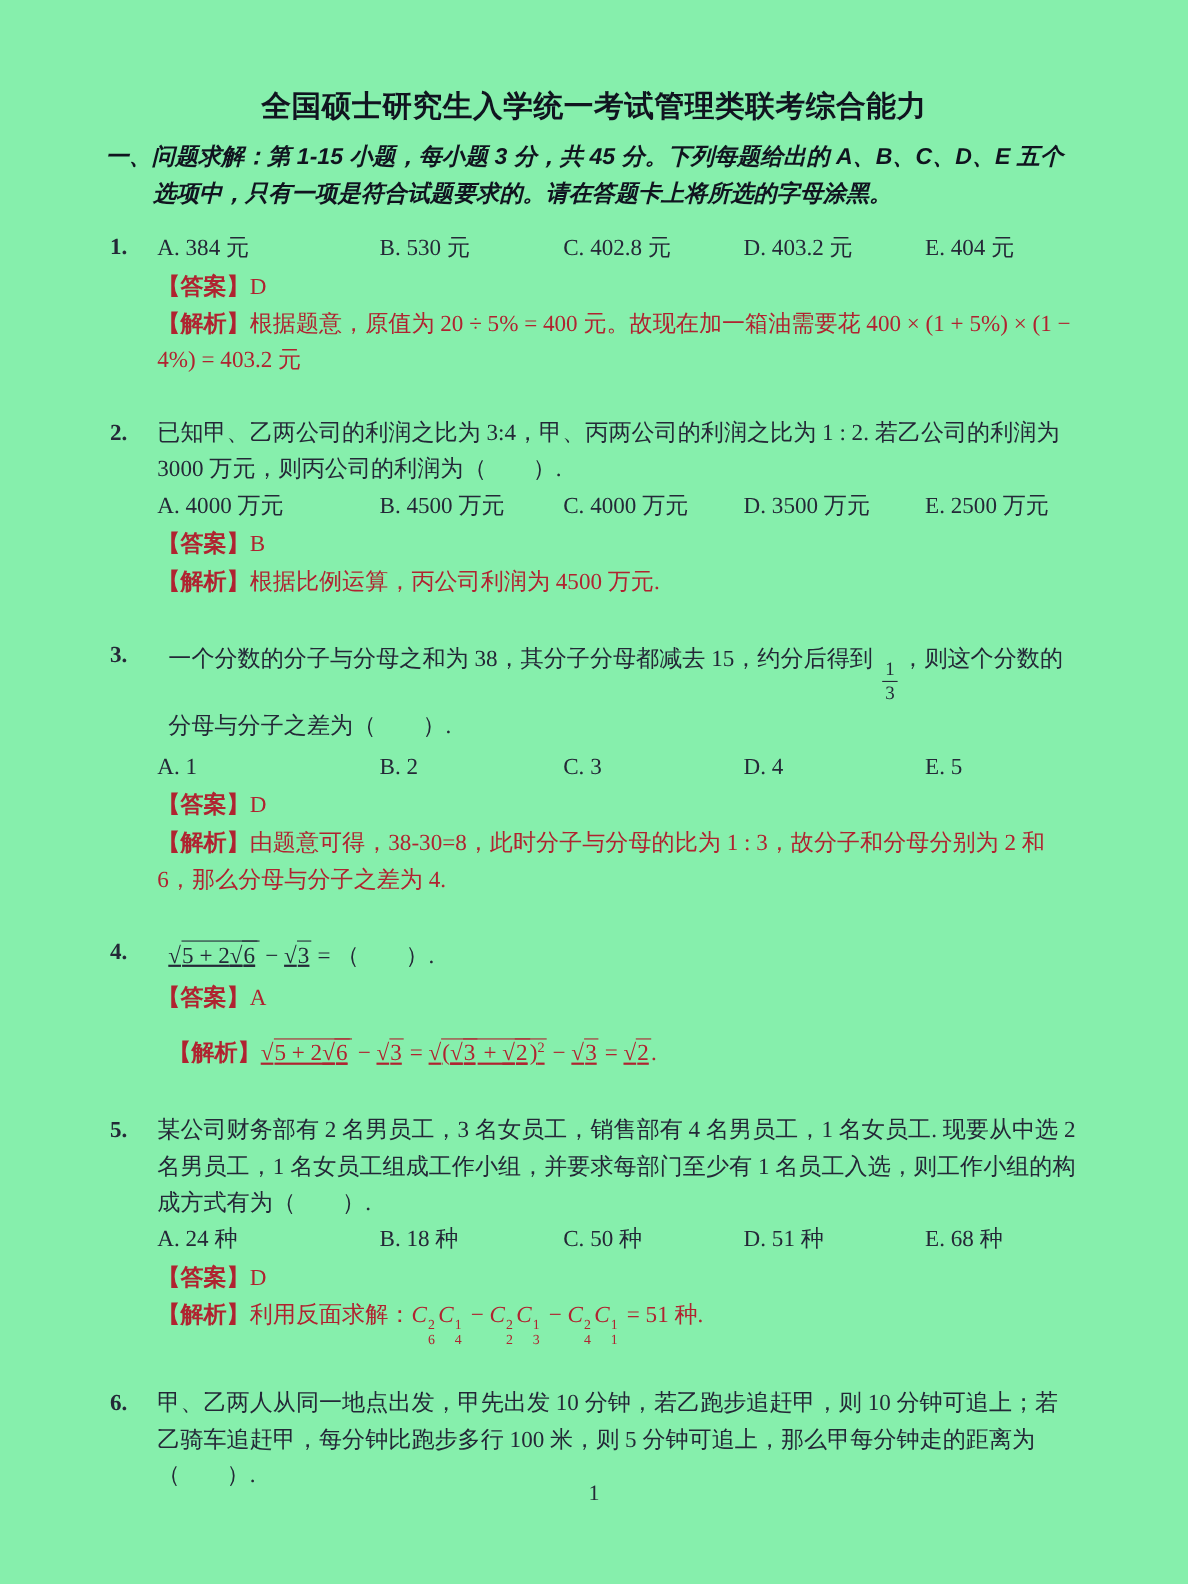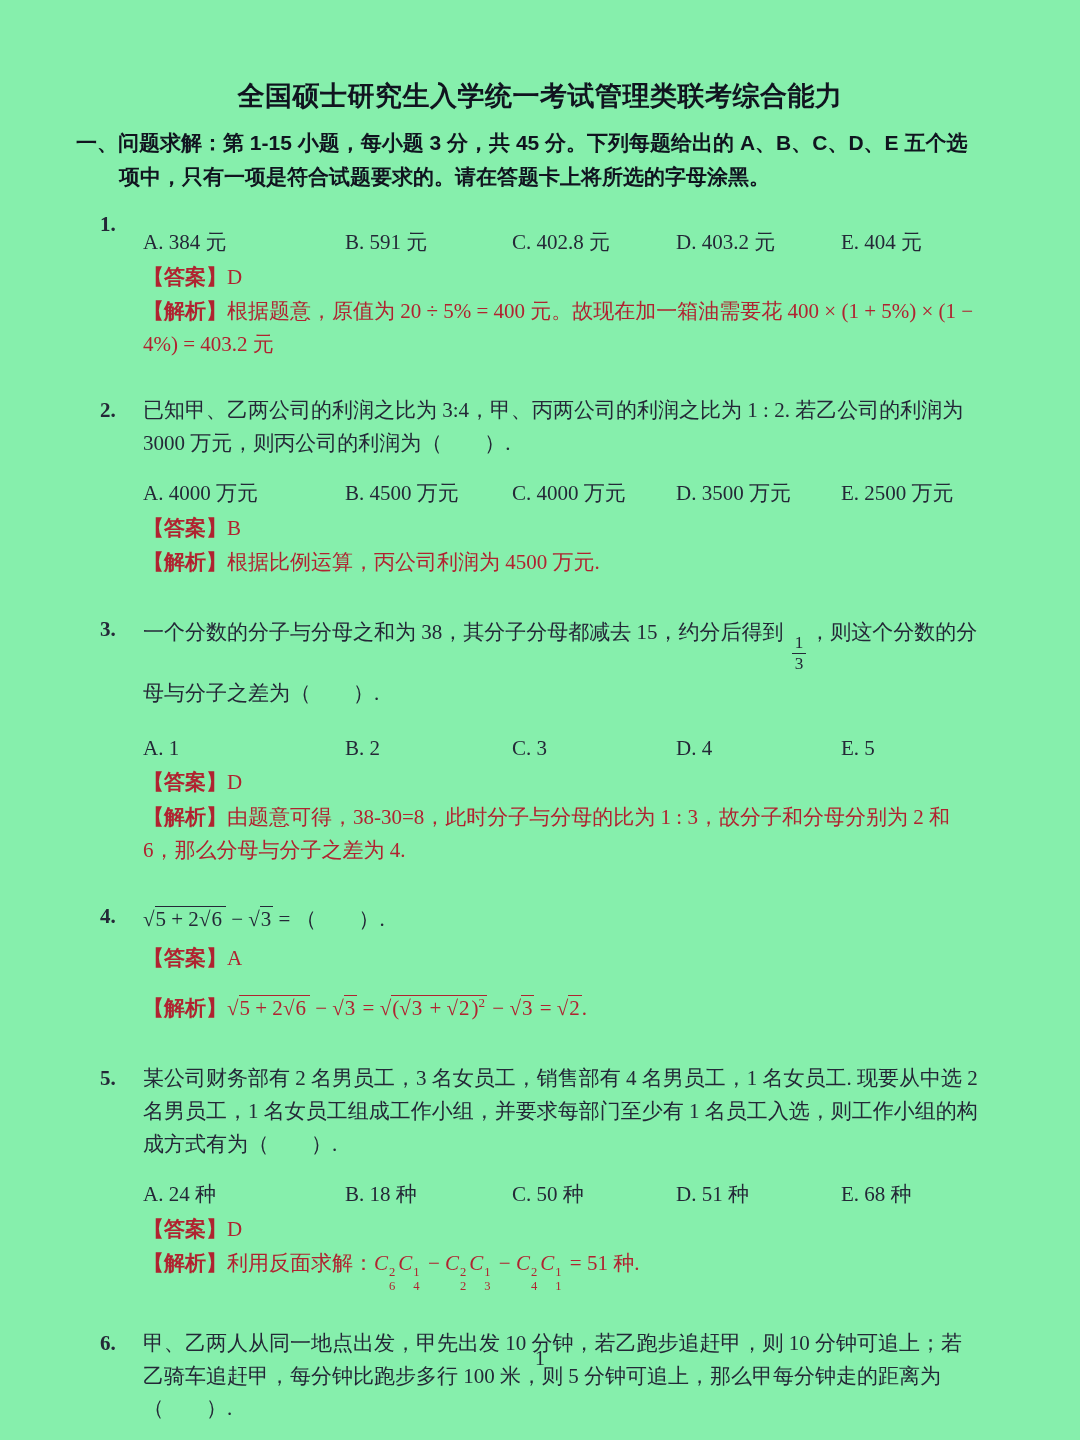--- a/index.html
+++ b/index.html
@@ -9,36 +9,36 @@
     position:relative; width:1080px; height:1440px; margin:0 auto;
     background:#86efac; color:var(--ink); overflow:hidden;
     font-family:"Liberation Serif","DejaVu Serif",serif;
   }
   .title {
     padding-top:78px; text-align:center;
     font-family:"Liberation Sans","DejaVu Sans",sans-serif;
     font-weight:bold; font-size:27px; color:var(--head); letter-spacing:0.5px;
   }
   .sec {
-    margin:12px 94px 14px 76px;
+    margin:12px 94px 14px 96px;
     font-family:"Liberation Sans","DejaVu Sans",sans-serif;
     font-weight:bold; font-size:21px; line-height:1.62; color:var(--head);
-    padding-left:43px; text-indent:-43px;
+    padding-left:43px; text-indent:-43px;font-style:italic;
   }
   .q { display:flex; margin:0 100px 34px 100px; font-size:21px; line-height:1.55; }
   .qn { flex:none; width:43px; font-weight:600; }
   .qb { flex:1; min-width:0; }
-  .options { display:grid; grid-template-columns:202px 167px 164px 165px 1fr; margin-top:18px; }
+  .options { display:grid; grid-template-columns:202px 167px 164px 165px 1fr; margin-top:1px; }
   .opt { white-space:nowrap; }
   .ans, .ana { color:var(--red); margin-top:2px; }
   .lbl { font-weight:bold; }
   .mt { margin-top:14px; }
-  .mathline { line-height:1.9; }
+  .mathline { line-height:1.9;margin-left:10px; }
   
-  .sq { white-space:nowrap; }
+  .sq { white-space:nowrap;text-decoration:underline; }
   .sq > .r { border-top:1.5px solid currentColor; padding:0 2px 0 1px; }
   sup { font-size:0.62em; }
   
   .frac { display:inline-flex; flex-direction:column; vertical-align:-0.55em;
           text-align:center; font-size:0.82em; line-height:1.15; margin:0 3px; }
   .frac .fn { border-bottom:1.4px solid currentColor; padding:0 3px; }
   .frac .fd { padding:0 3px; }
   
   .cb { white-space:nowrap; }
   .cb i { font-style:italic; }
@@ -53,21 +53,21 @@
 
   <div class="title">全国硕士研究生入学统一考试管理类联考综合能力</div>
 
   <div class="sec">一、问题求解：第 1-15 小题，每小题 3 分，共 45 分。下列每题给出的 A、B、C、D、E 五个选项中，只有一项是符合试题要求的。请在答题卡上将所选的字母涂黑。</div>
 
   <div class="q">
     <span class="qn">1.</span>
     <div class="qb">
       <div class="options">
         <span class="opt">A.  384 元</span>
-        <span class="opt">B. 591 元</span>
+        <span class="opt">B. 530 元</span>
         <span class="opt">C. 402.8 元</span>
         <span class="opt">D. 403.2 元</span>
         <span class="opt">E. 404 元</span>
       </div>
       <div class="ans"><span class="lbl">【答案】</span><span>D</span></div>
       <div class="ana"><span class="lbl">【解析】</span><span>根据题意，原值为 20 ÷ 5% = 400 元。故现在加一箱油需要花 400 × (1 + 5%) × (1 − 4%) = 403.2 元</span></div>
     </div>
   </div>
 
   <div class="q">

